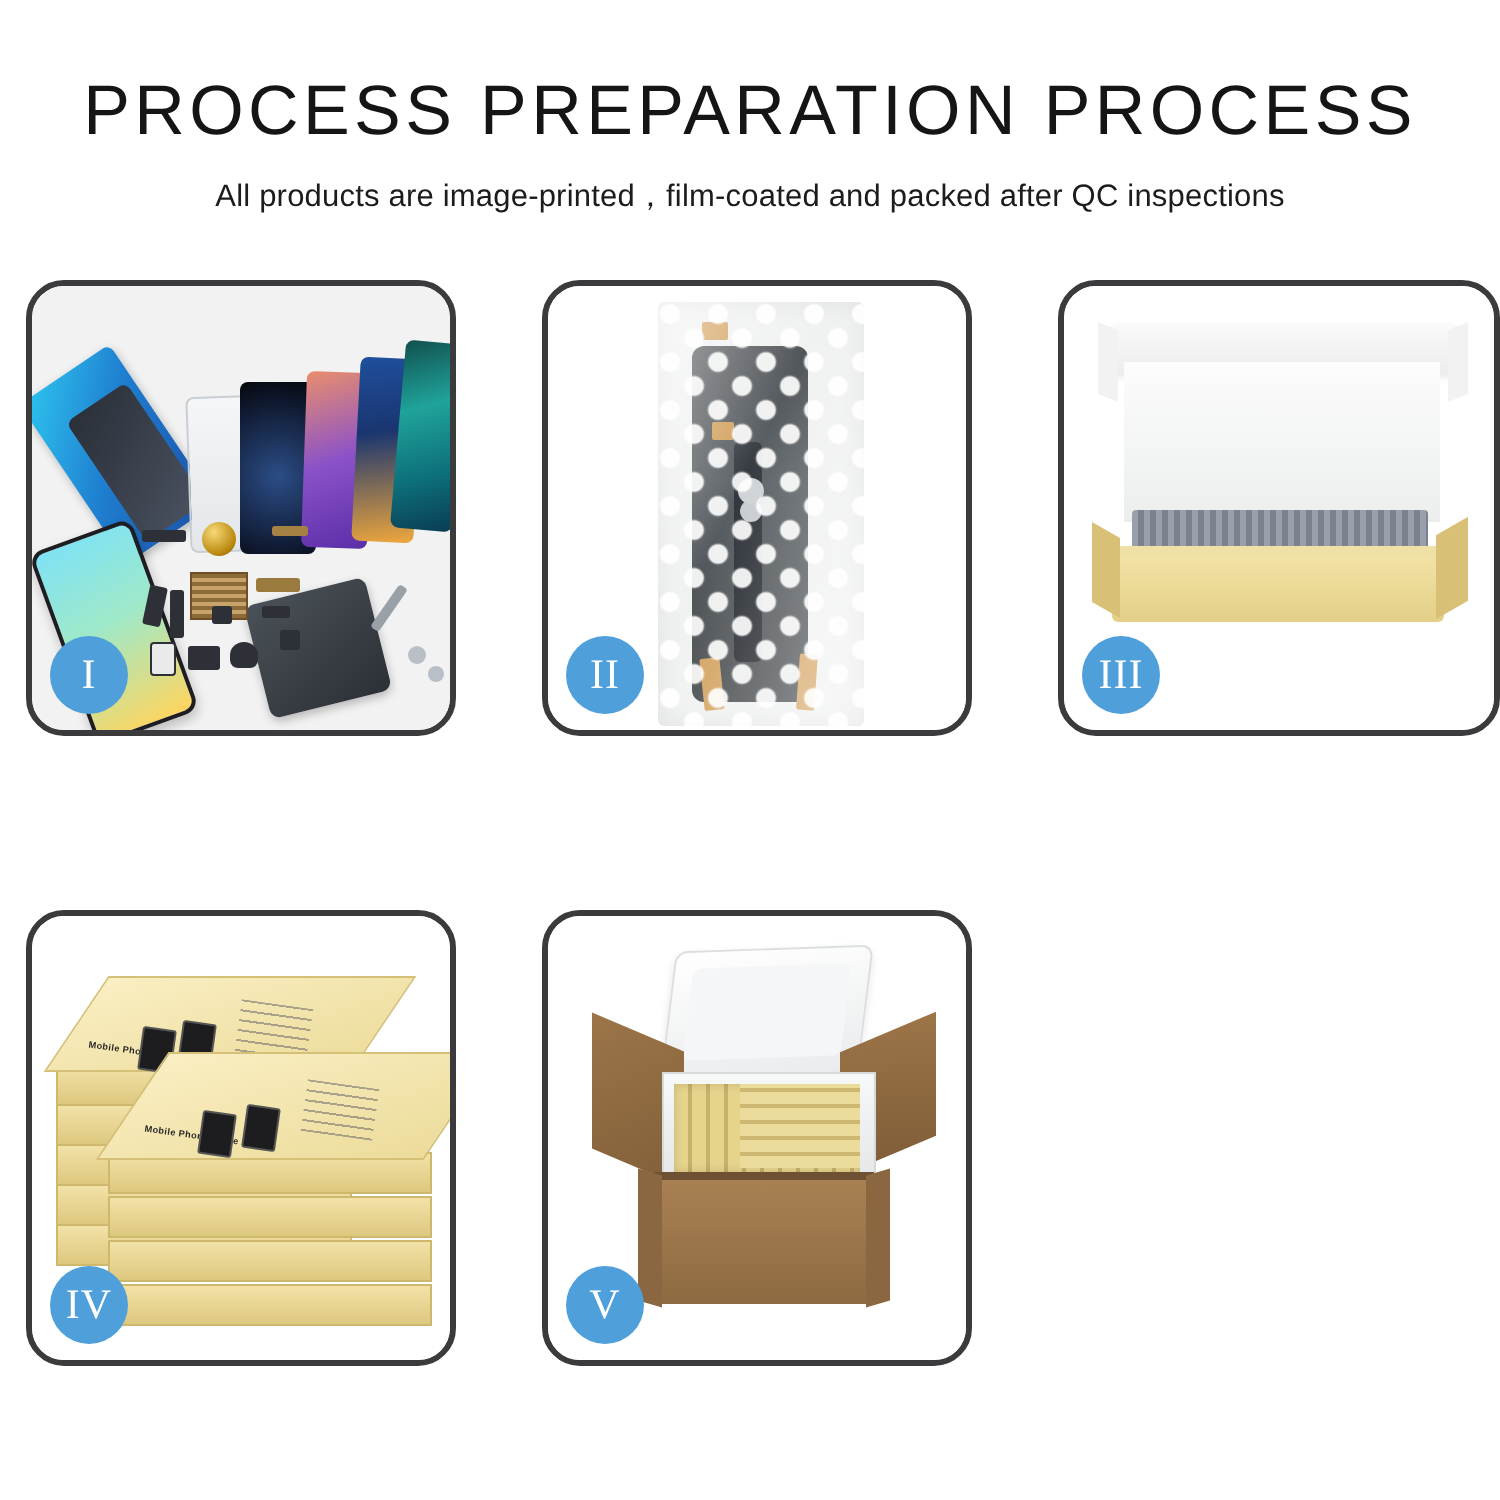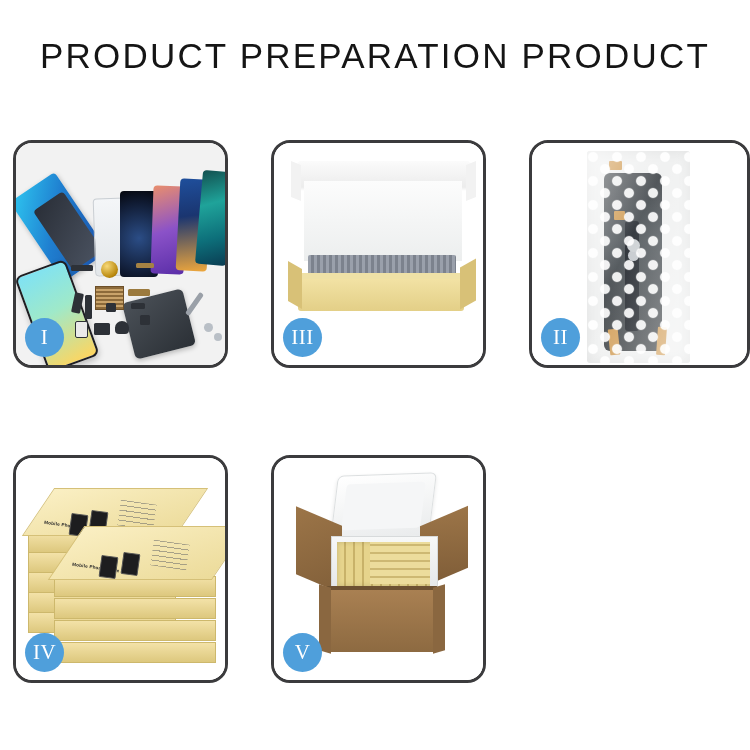--- a/index.html
+++ b/index.html
@@ -200,21 +200,22 @@
   .c-botR{ position:absolute; left:112px; top:160px; width:78px; height:18px;
      background:#96764e; transform:skewY(17deg);}
   .c-tab{ position:absolute; width:17px; height:18px; background:#9b7c52; opacity:.85;}
   .c-tab1{ left:38px; top:98px;}
   .c-tab2{ left:40px; top:158px;}
 </style>
 </head>
 <body>
 
 <div class="header">
-  <div class="title">PRODUCT PREPARATION PRODUCT</div>
+  <div class="title">PROCESS PREPARATION PROCESS</div>
+  <div class="subtitle">All products are image-printed，film-coated and packed after QC inspections</div>
 </div>
 
 <div class="grid">
 
   <div class="panel">
     <div class="panel-inner p1">
       <div class="ph ph1"></div>
       <div class="ph ph1b"></div>
       <div class="ph ph2"></div>
       <div class="ph ph3"></div>
@@ -237,53 +238,53 @@
       <div class="sp sp-j"></div>
       <div class="sp sp-k"></div>
       <div class="sp sp-l"></div>
       <div class="sp sp-m"></div>
       <div class="sp sp-n"></div>
     </div>
     <div class="badge">I</div>
   </div>
 
   <div class="panel">
-    <div class="panel-inner p3">
-      <div class="b3-lid"></div>
-      <div class="b3-lid2"></div>
-      <div class="b3-lid3"></div>
-      <div class="b3-foamback"></div>
-      <div class="b3-foam"></div>
-      <div class="b3-rim"></div>
-      <div class="b3-front"></div>
-      <div class="b3-lf"></div>
-      <div class="b3-rf"></div>
-    </div>
-    <div class="badge">III</div>
-  </div>
-
-  <div class="panel">
     <div class="panel-inner p2">
       <div class="bagwrap">
         <div class="bag"></div>
         <div class="bag-screen"></div>
         <div class="flexcab"></div>
         <div class="cam"></div>
         <div class="tape tp1"></div>
         <div class="tape tp2"></div>
         <div class="tape tp3"></div>
         <div class="tape tp4"></div>
         <div class="bubbles"></div>
         <div class="bubgloss"></div>
       </div>
     </div>
     <div class="badge">II</div>
   </div>
 
   <div class="panel">
+    <div class="panel-inner p3">
+      <div class="b3-lid"></div>
+      <div class="b3-lid2"></div>
+      <div class="b3-lid3"></div>
+      <div class="b3-foamback"></div>
+      <div class="b3-foam"></div>
+      <div class="b3-rim"></div>
+      <div class="b3-front"></div>
+      <div class="b3-lf"></div>
+      <div class="b3-rf"></div>
+    </div>
+    <div class="badge">III</div>
+  </div>
+
+  <div class="panel">
     <div class="panel-inner p4">
       <div class="stack">
 
         <div class="sbox" style="left:4px;  top:52px;"></div>
         <div class="sbox" style="left:4px;  top:72px;"></div>
         <div class="sbox" style="left:4px;  top:92px;"></div>
         <div class="sbox" style="left:4px;  top:112px;"></div>
         <div class="sbox" style="left:4px;  top:132px;"></div>
         <div class="lidtop" style="left:14px; top:8px;"></div>
         <div class="lidlabel" style="left:20px; top:44px;">Mobile Phone Spare Parts</div>

